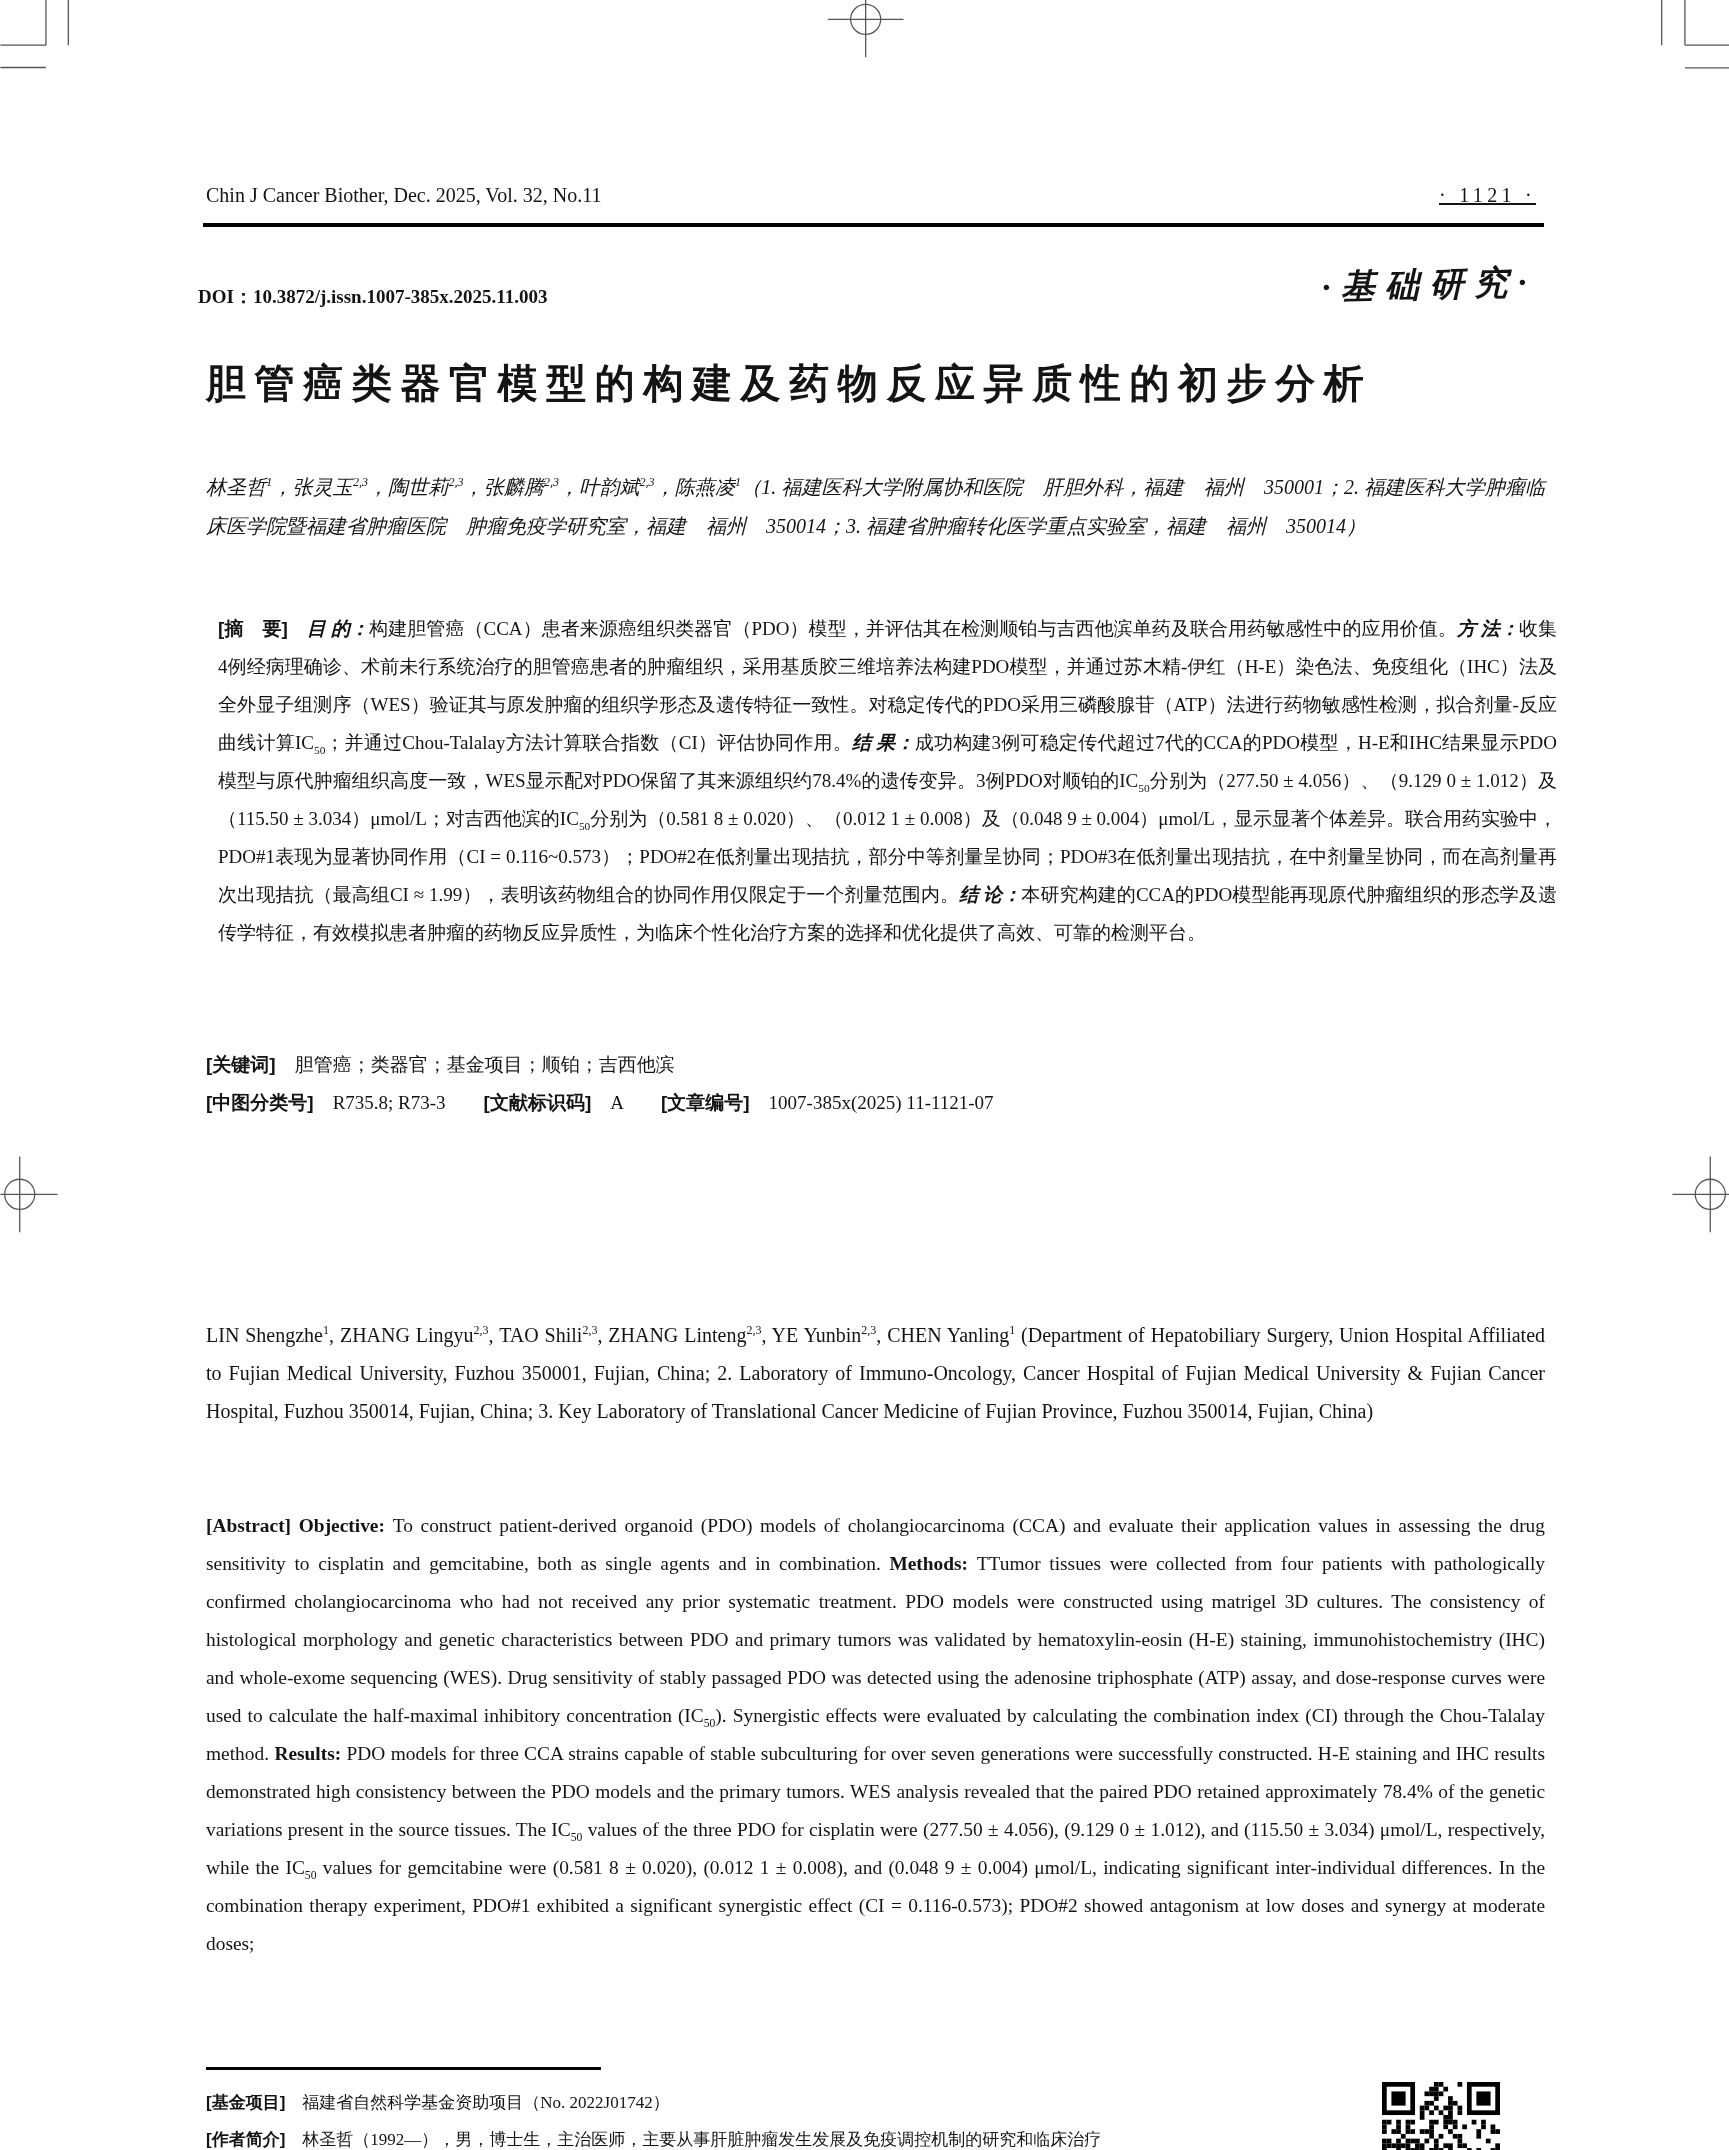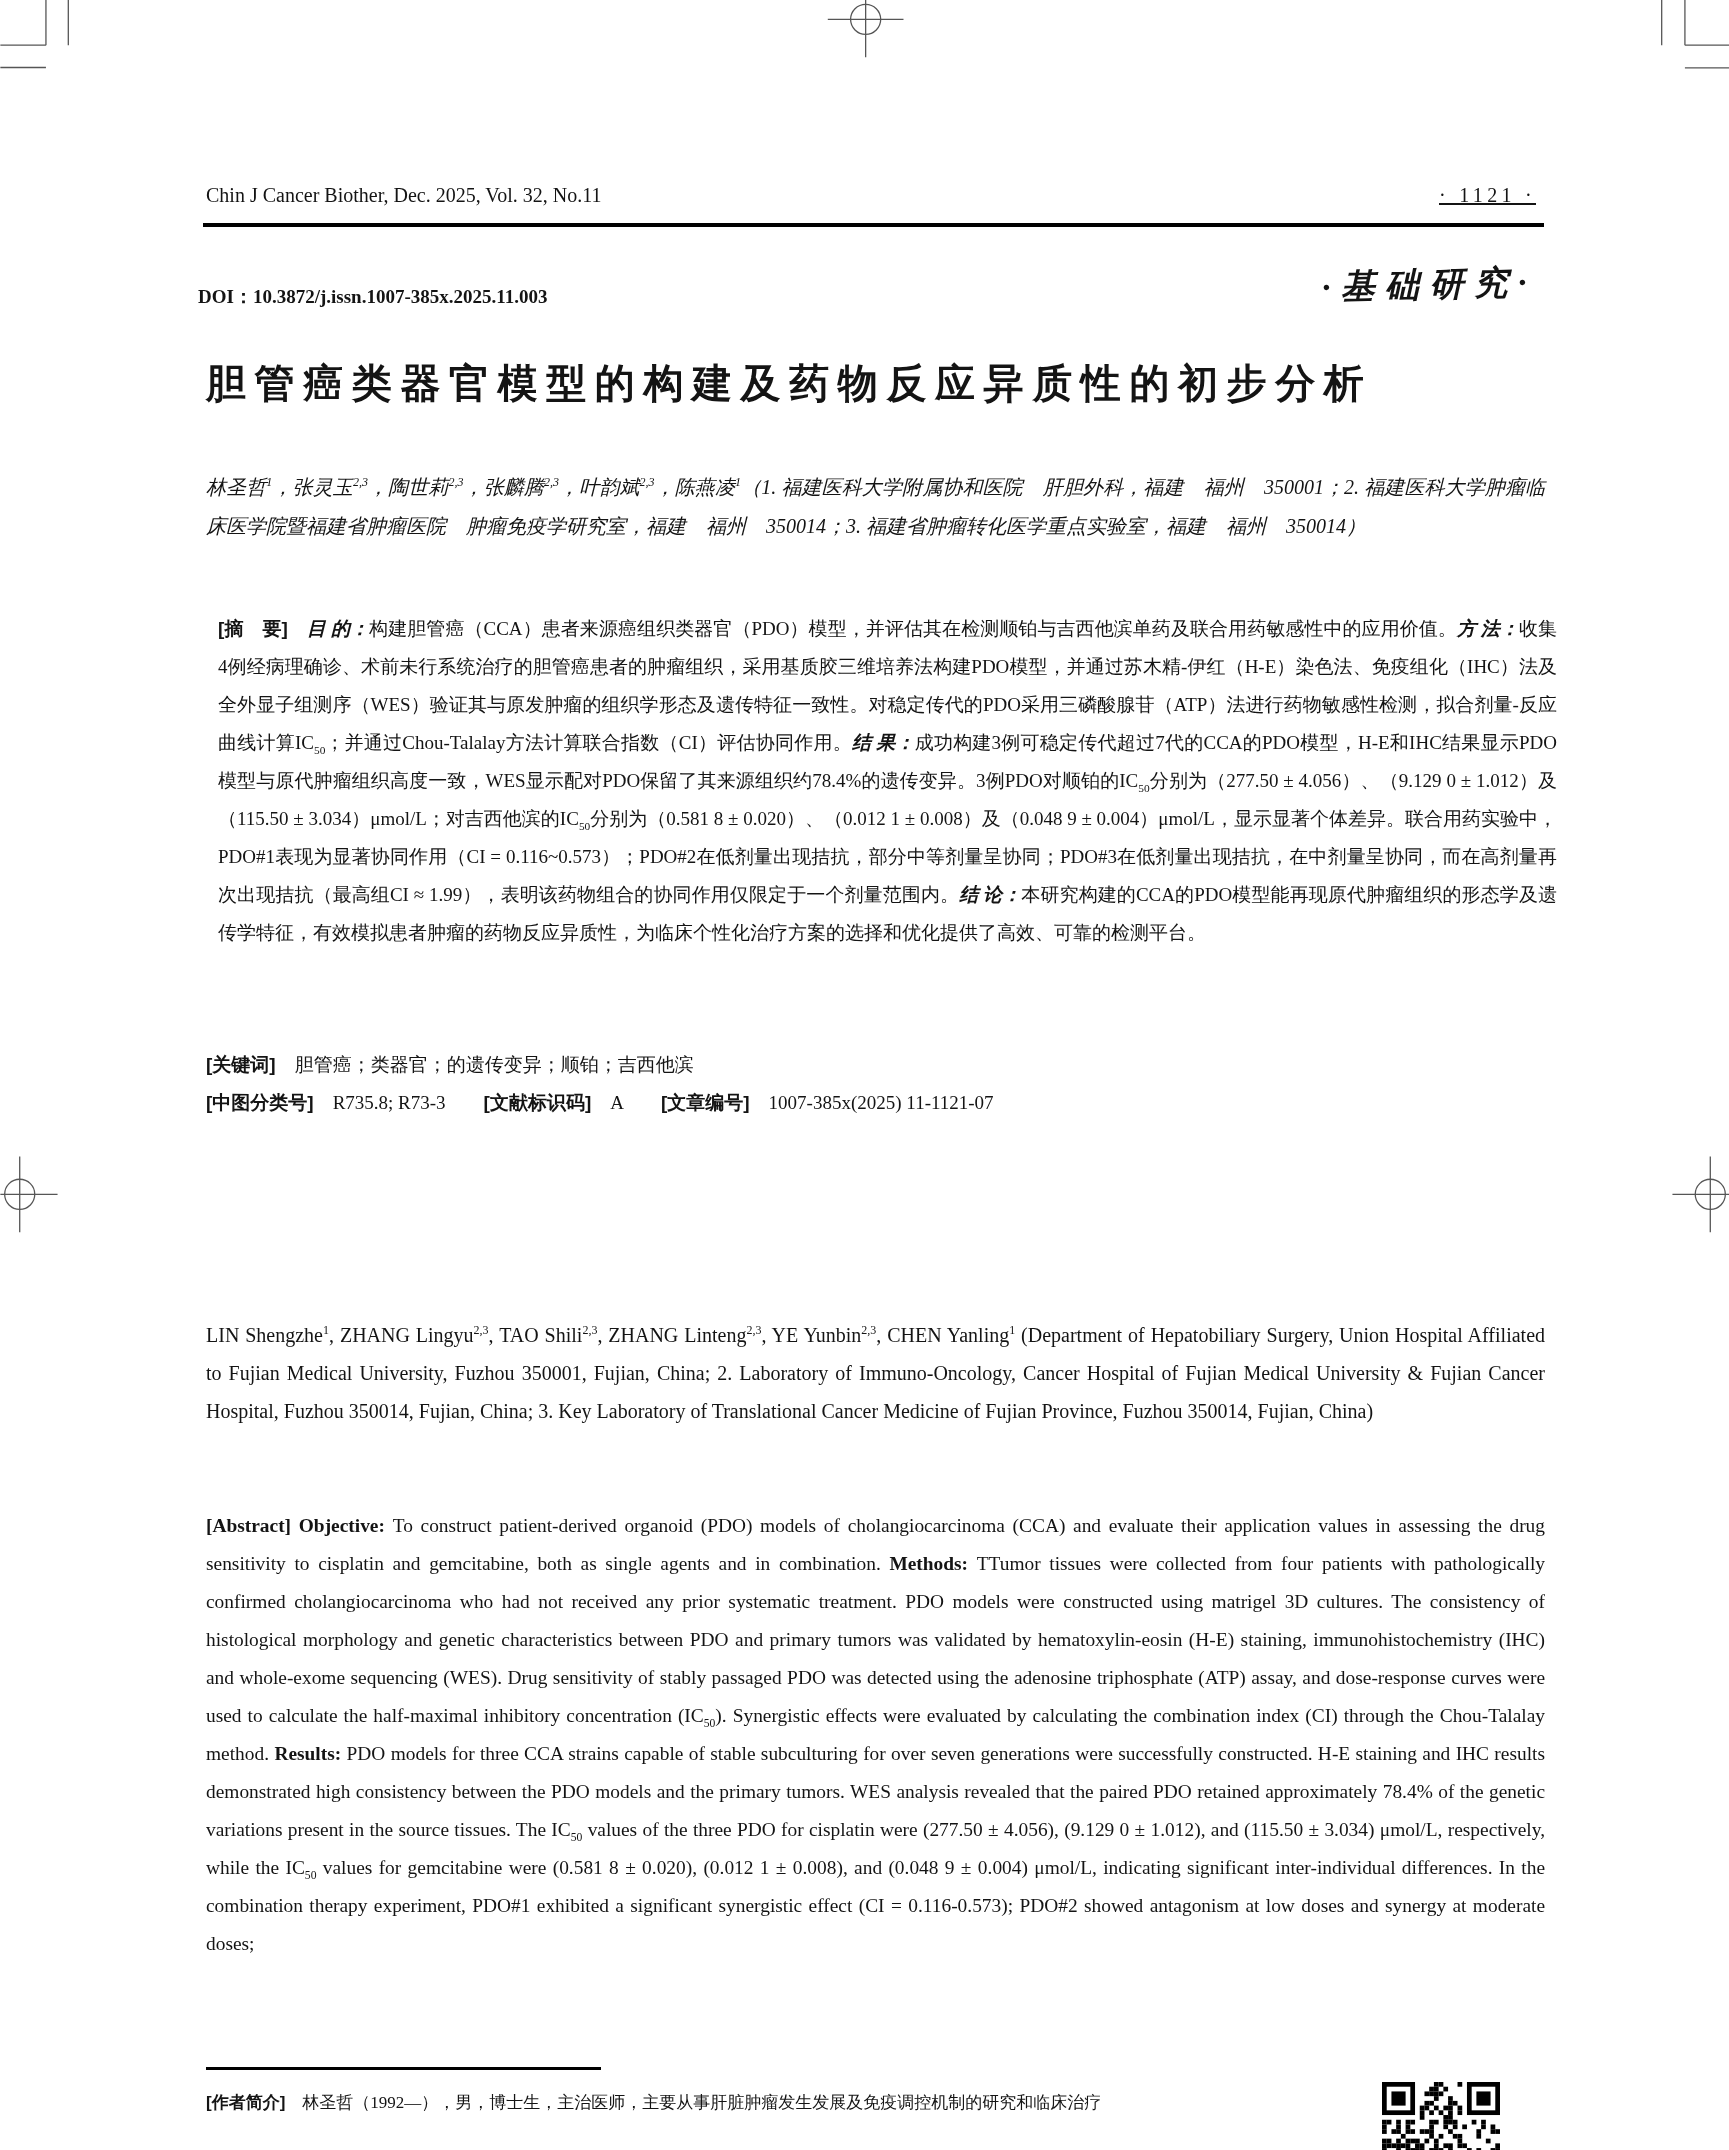--- a/index.html
+++ b/index.html
@@ -74,28 +74,29 @@
     <span class="hdr-page-no">· 1121 ·</span>
   </div>
   <div class="abs hdr-rule"></div>
 
   <div class="abs doi">DOI：10.3872/j.issn.1007-385x.2025.11.003</div>
   <div class="abs coltag">·基础研究·</div>
 
   <h1 class="abs title-cn">胆管癌类器官模型的构建及药物反应异质性的初步分析</h1>
   <p class="abs authors-cn"><span>林圣哲</span><span class="sup">1</span><span>，张灵玉</span><span class="sup">2,3</span><span>，陶世莉</span><span class="sup">2,3</span><span>，张麟腾</span><span class="sup">2,3</span><span>，叶韵斌</span><span class="sup">2,3</span><span>，陈燕凌</span><span class="sup">1</span><span>（1. 福建医科大学附属协和医院　肝胆外科，福建　福州　350001；2. 福建医科大学肿瘤临床医学院暨福建省肿瘤医院　肿瘤免疫学研究室，福建　福州　350014；3. 福建省肿瘤转化医学重点实验室，福建　福州　350014）</span></p>
   <p class="abs abstract-cn"><span class="b hei">[摘　要]　</span><span class="b kai">目 的：</span><span>构建胆管癌（CCA）患者来源癌组织类器官（PDO）模型，并评估其在检测顺铂与吉西他滨单药及联合用药敏感性中的应用价值。</span><span class="b kai">方 法：</span><span>收集4例经病理确诊、术前未行系统治疗的胆管癌患者的肿瘤组织，采用基质胶三维培养法构建PDO模型，并通过苏木精-伊红（H-E）染色法、免疫组化（IHC）法及全外显子组测序（WES）验证其与原发肿瘤的组织学形态及遗传特征一致性。对稳定传代的PDO采用三磷酸腺苷（ATP）法进行药物敏感性检测，拟合剂量-反应曲线计算IC</span><span class="sub">50</span><span>；并通过Chou-Talalay方法计算联合指数（CI）评估协同作用。</span><span class="b kai">结 果：</span><span>成功构建3例可稳定传代超过7代的CCA的PDO模型，H-E和IHC结果显示PDO模型与原代肿瘤组织高度一致，WES显示配对PDO保留了其来源组织约78.4%的遗传变异。3例PDO对顺铂的IC</span><span class="sub">50</span><span>分别为（277.50 ± 4.056）、（9.129 0 ± 1.012）及（115.50 ± 3.034）μmol/L；对吉西他滨的IC</span><span class="sub">50</span><span>分别为（0.581 8 ± 0.020）、（0.012 1 ± 0.008）及（0.048 9 ± 0.004）μmol/L，显示显著个体差异。联合用药实验中，PDO#1表现为显著协同作用（CI = 0.116~0.573）；PDO#2在低剂量出现拮抗，部分中等剂量呈协同；PDO#3在低剂量出现拮抗，在中剂量呈协同，而在高剂量再次出现拮抗（最高组CI ≈ 1.99），表明该药物组合的协同作用仅限定于一个剂量范围内。</span><span class="b kai">结 论：</span><span>本研究构建的CCA的PDO模型能再现原代肿瘤组织的形态学及遗传学特征，有效模拟患者肿瘤的药物反应异质性，为临床个性化治疗方案的选择和优化提供了高效、可靠的检测平台。</span></p>
-  <p class="abs kw"><span class="b hei">[关键词]　</span><span>胆管癌；类器官；的遗传变异；顺铂；吉西他滨</span></p>
+  <p class="abs kw"><span class="b hei">[关键词]　</span><span>胆管癌；类器官；基金项目；顺铂；吉西他滨</span></p>
   <p class="abs clc"><span class="b hei">[中图分类号]　</span><span>R735.8; R73-3</span><span>　　</span><span class="b hei">[文献标识码]　</span><span>A</span><span>　　</span><span class="b hei">[文章编号]　</span><span>1007-385x(2025) 11-1121-07</span></p>
 
   <p class="abs authors-en"><span>LIN Shengzhe</span><span class="sup">1</span><span>, ZHANG Lingyu</span><span class="sup">2,3</span><span>, TAO Shili</span><span class="sup">2,3</span><span>, ZHANG Linteng</span><span class="sup">2,3</span><span>, YE Yunbin</span><span class="sup">2,3</span><span>, CHEN Yanling</span><span class="sup">1</span><span> (Department of Hepatobiliary Surgery, Union Hospital Affiliated to Fujian Medical University, Fuzhou 350001, Fujian, China; 2. Laboratory of Immuno-Oncology, Cancer Hospital of Fujian Medical University &amp; Fujian Cancer Hospital, Fuzhou 350014, Fujian, China; 3. Key Laboratory of Translational Cancer Medicine of Fujian Province, Fuzhou 350014, Fujian, China)</span></p>
   <p class="abs abstract-en"><span class="b">[Abstract]  </span><span class="b">Objective: </span><span>To construct patient-derived organoid (PDO) models of cholangiocarcinoma (CCA) and evaluate their application values in assessing the drug sensitivity to cisplatin and gemcitabine, both as single agents and in combination. </span><span class="b">Methods: </span><span>TTumor tissues were collected from four patients with pathologically confirmed cholangiocarcinoma who had not received any prior systematic treatment. PDO models were constructed using matrigel 3D cultures. The consistency of histological morphology and genetic characteristics between PDO and primary tumors was validated by hematoxylin-eosin (H-E) staining, immunohistochemistry (IHC) and whole-exome sequencing (WES). Drug sensitivity of stably passaged PDO was detected using the adenosine triphosphate (ATP) assay, and dose-response curves were used to calculate the half-maximal inhibitory concentration (IC</span><span class="sub">50</span><span>). Synergistic effects were evaluated by calculating the combination index (CI) through the Chou-Talalay method. </span><span class="b">Results: </span><span>PDO models for three CCA strains capable of stable subculturing for over seven generations were successfully constructed. H-E staining and IHC results demonstrated high consistency between the PDO models and the primary tumors. WES analysis revealed that the paired PDO retained approximately 78.4% of the genetic variations present in the source tissues. The IC</span><span class="sub">50</span><span> values of the three PDO for cisplatin were (277.50 ± 4.056), (9.129 0 ± 1.012), and (115.50 ± 3.034) μmol/L, respectively, while the IC</span><span class="sub">50</span><span> values for gemcitabine were (0.581 8 ± 0.020), (0.012 1 ± 0.008), and (0.048 9 ± 0.004) μmol/L, indicating significant inter-individual differences. In the combination therapy experiment, PDO#1 exhibited a significant synergistic effect (CI = 0.116-0.573); PDO#2 showed antagonism at low doses and synergy at moderate doses;</span></p>
 
   <div class="abs fn-rule"></div>
   <div class="abs fn">
+    <p><span class="b hei">[基金项目]　</span><span>福建省自然科学基金资助项目（No. 2022J01742）</span></p>
     <p><span class="b hei">[作者简介]　</span><span>林圣哲（1992—），男，博士生，主治医师，主要从事肝脏肿瘤发生发展及免疫调控机制的研究和临床治疗</span></p>
 
   </div>
 
   <div class="abs qr"><svg xmlns="http://www.w3.org/2000/svg" width="118" height="118" viewBox="0 0 275 275">
         <rect x="0" y="0" width="275" height="275" fill="#fff"></rect>
         <rect x="0" y="0" width="77" height="77" fill="#000"></rect>
         <rect x="11" y="11" width="55" height="55" fill="#fff"></rect>
         <rect x="22" y="22" width="33" height="33" fill="#000"></rect>
         <rect x="198" y="0" width="77" height="77" fill="#000"></rect>

